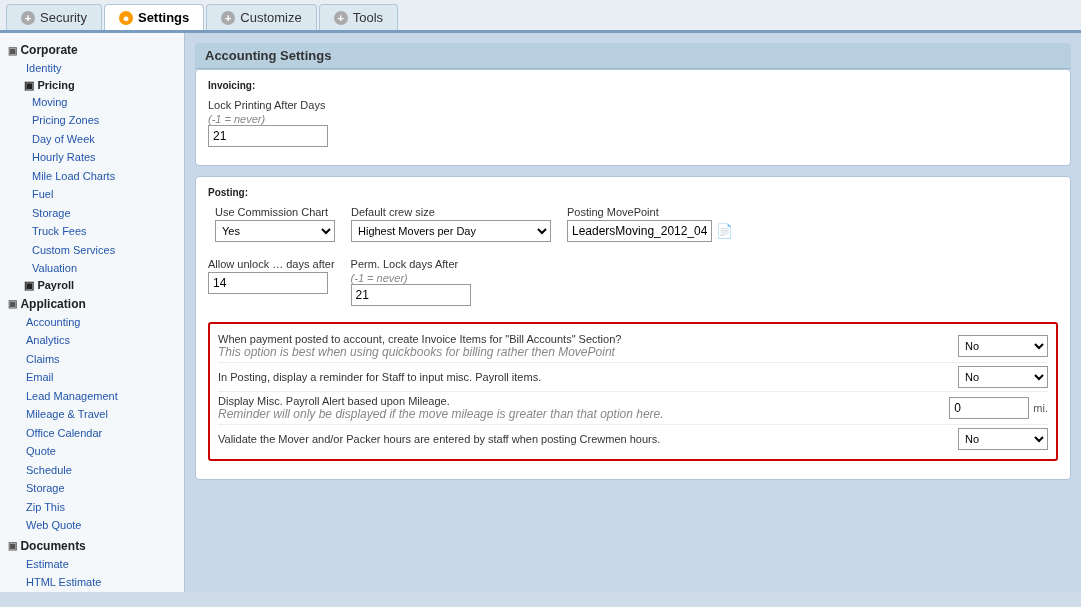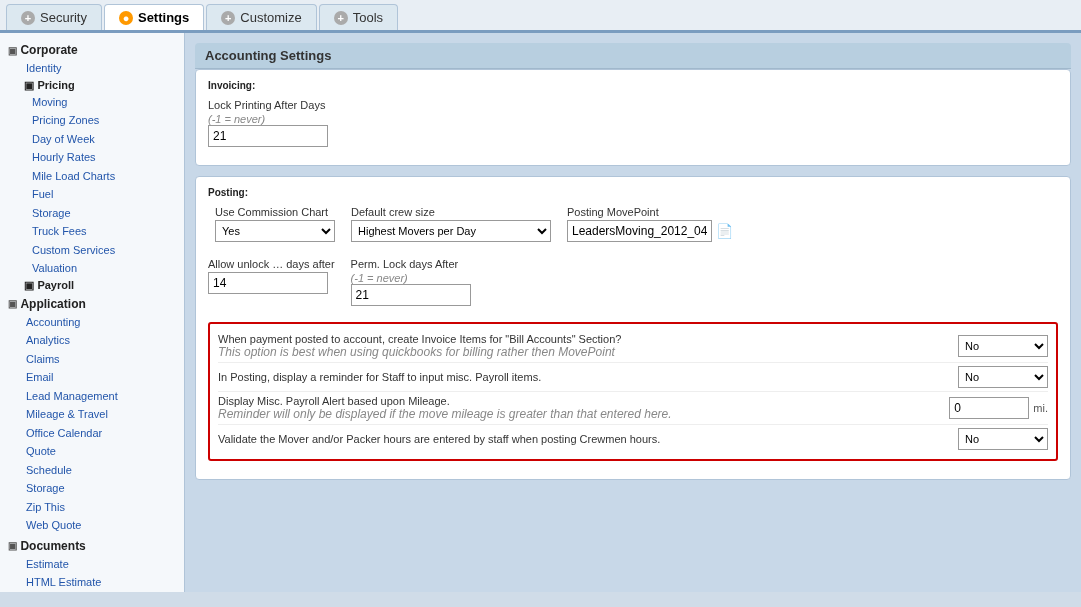--- a/index.html
+++ b/index.html
@@ -341,21 +341,21 @@
               <select style="width:90px;">
                 <option>No</option>
                 <option>Yes</option>
               </select>
             </div>
           </div>
 
           <div class="highlight-row">
             <div class="highlight-text">
               <span>Display Misc. Payroll Alert based upon Mileage.</span><br>
-              <span class="highlight-subtext">Reminder will only be displayed if the move mileage is greater than that entered here.</span>
+              <span class="highlight-subtext">Reminder will only be displayed if the move mileage is greater than that option here.</span>
             </div>
             <div class="highlight-input-area">
               <input type="text" class="mileage-input" value="0" style="width: 80px;">
               <span class="mi-label">mi.</span>
             </div>
           </div>
 
           <div class="highlight-row">
             <div class="highlight-text">
               <span>Validate the Mover and/or Packer hours are entered by staff when posting Crewmen hours.</span>

